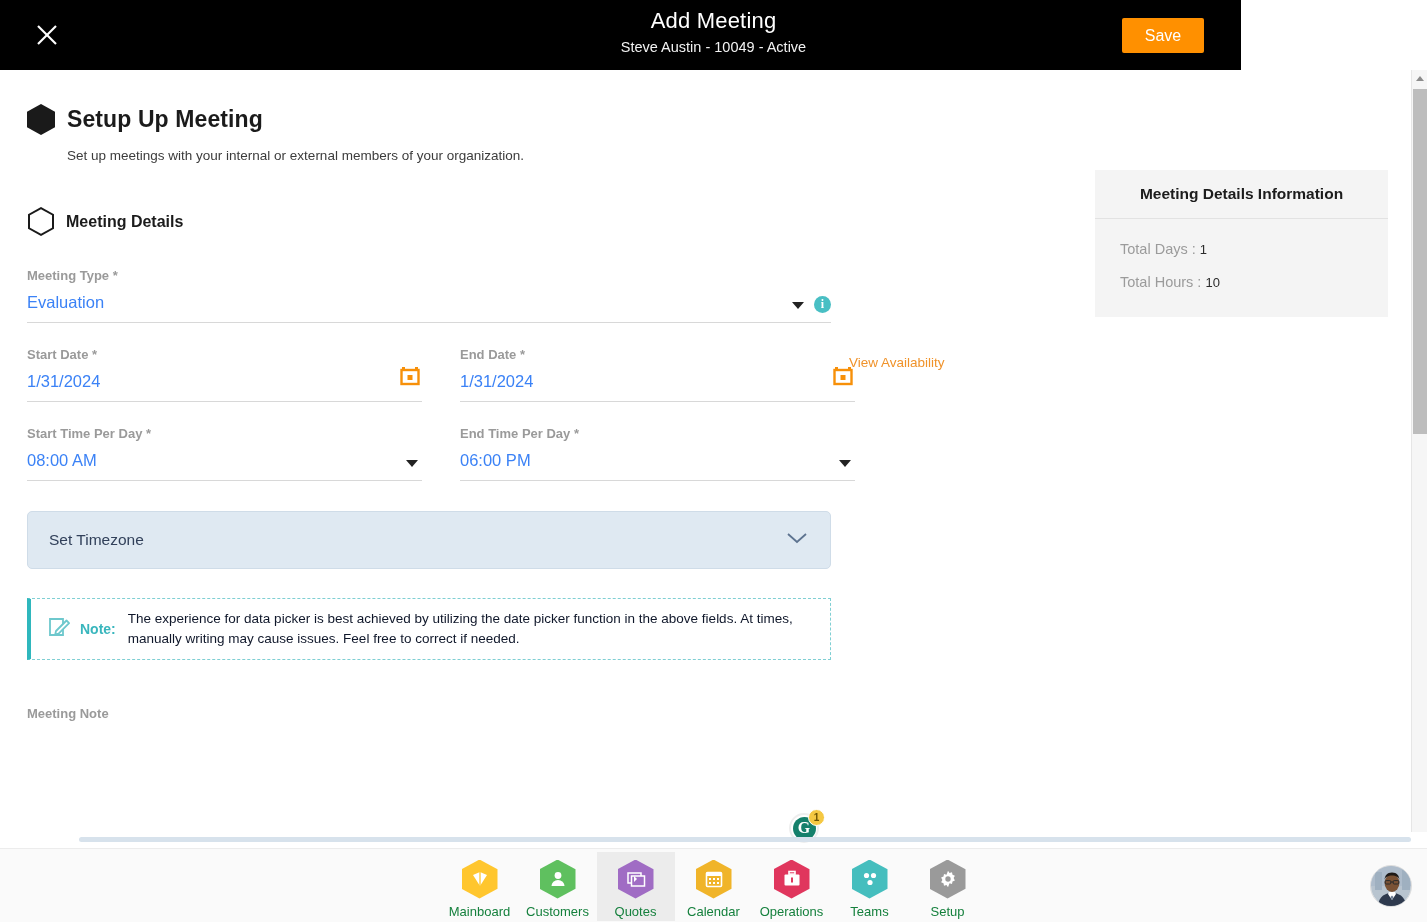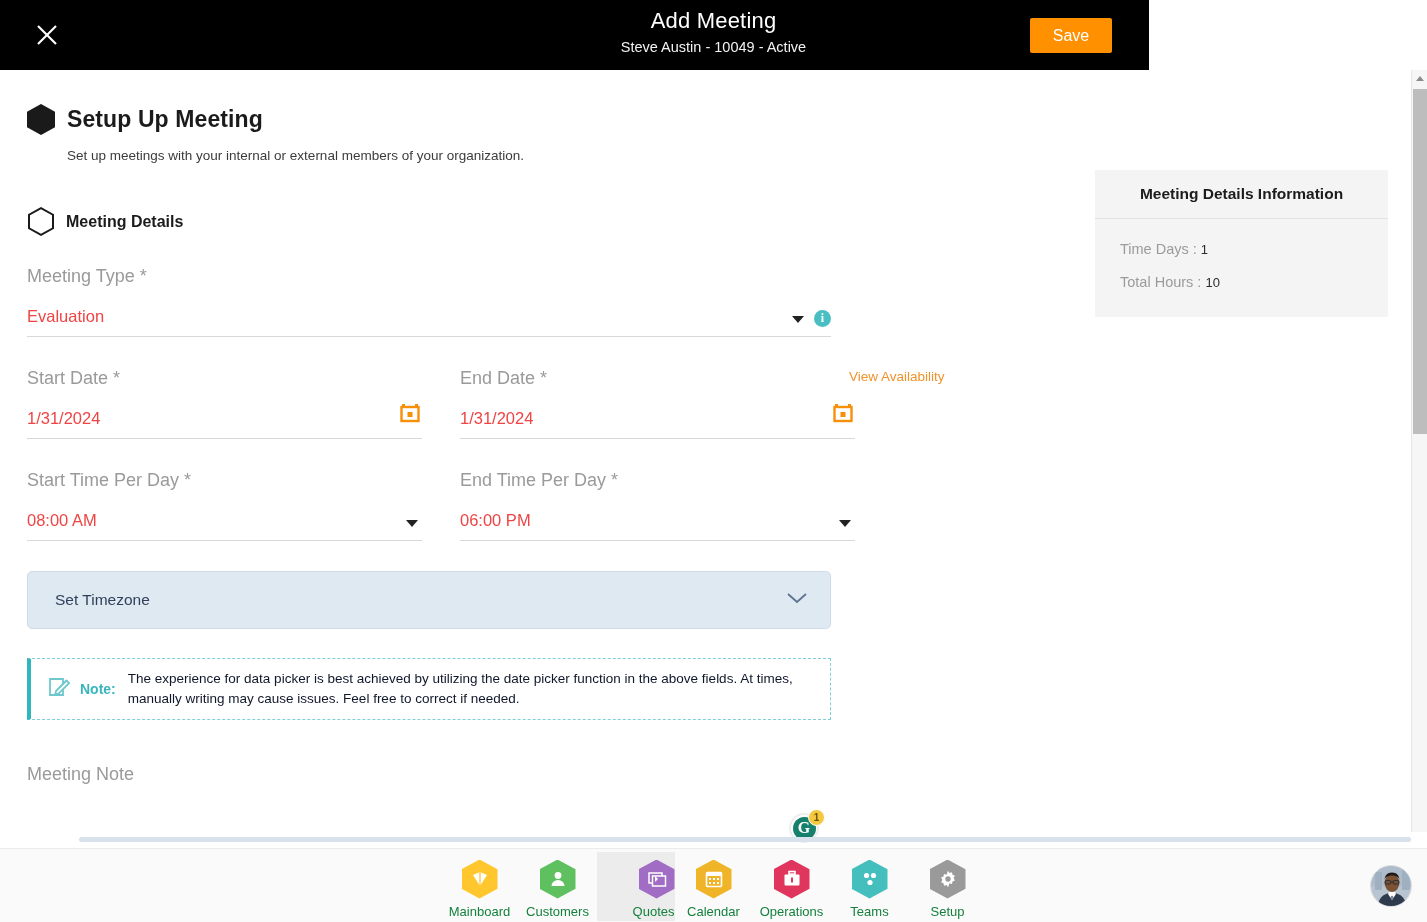--- a/index.html
+++ b/index.html
@@ -6,21 +6,21 @@
   html, body {
     width: 1427px; height: 922px;
     font-family: "Liberation Sans", sans-serif;
     background: #ffffff;
     overflow: hidden;
   }
 
   
   .topbar {
     position: absolute; top: 0; left: 0;
-    width: 1149px; height: 70px;
+    width: 1241px; height: 70px;
     background: #000000;
     color: #ffffff;
   }
   .close-btn {
     position: absolute; left: 30px; top: 18px;
     width: 34px; height: 34px;
     display: flex; align-items: center; justify-content: center;
     cursor: pointer;
   }
   .close-btn svg { display: block; }
@@ -93,27 +93,26 @@
   .sub-title { font-size: 16px; font-weight: bold; color: #1b1b1b; }
 
   
   .form { margin-top: 31px; }
   .field {
     position: relative;
     border-bottom: 1px solid #d8d8d8;
     padding-bottom: 7px;
   }
   .field-label {
-    font-size: 18px; color: #9a9a9a; font-weight: 400;
+    font-size: 13px; color: #9a9a9a; font-weight: 700;
     line-height: 18px;
-    margin-top: 9px;
   }
   .field-value {
-    font-size: 16.5px; color: #ef4444; line-height: 26px;
-    margin-top: 18px;
+    font-size: 16.5px; color: #3b82f6; line-height: 26px;
+    margin-top: 4px;
   }
   .field-row { display: flex; gap: 38px; margin-top: 23px; position: relative; }
   .field-col { width: 395px; }
 
   .caret {
     position: absolute; right: 27px; bottom: 13px;
     width: 0; height: 0;
     border-left: 6px solid transparent;
     border-right: 6px solid transparent;
     border-top: 7px solid #222222;
@@ -138,21 +137,21 @@
   }
 
   
   .tz-panel {
     margin-top: 30px;
     width: 804px; height: 58px;
     background: #dfe9f2;
     border: 1px solid #cfdce8;
     border-radius: 5px;
     display: flex; align-items: center;
-    padding: 0 22px 0 27px;
+    padding: 0 22px 0 21px;
     cursor: pointer;
   }
   .tz-label { font-size: 15.5px; color: #31405a; flex: 1; }
   .tz-chev { color: #5d7390; }
 
   
   .note-box {
     margin-top: 29px;
     width: 804px; min-height: 62px;
     border: 1px dashed #7fcfd3;
@@ -266,21 +265,21 @@
     display: flex; align-items: center; justify-content: center;
     gap: 0px;
   }
   .navitem {
     width: 78px; height: 69px;
     display: flex; flex-direction: column; align-items: center;
     justify-content: flex-start;
     padding-top: 8px;
     cursor: pointer;
   }
-  .navitem.active { background: #ececec; align-items: flex-end; }
+  .navitem.active { background: #ececec; }
   .navicon {
     width: 36px; height: 39px;
     clip-path: polygon(50% 0%, 100% 25%, 100% 75%, 50% 100%, 0% 75%, 0% 25%);
     display: flex; align-items: center; justify-content: center;
     color: #ffffff;
   }
   .navlabel {
     font-size: 13px; color: #15803d; margin-top: 5px;
     white-space: nowrap;
   }
@@ -407,21 +406,21 @@
         <div class="gram-inner">G</div>
       </div>
       <div class="gram-badge">1</div>
     </div>
   </div>
 
   <div class="info-panel">
     <div class="info-panel-head">Meeting Details Information</div>
     <div class="info-panel-body">
       <div class="info-row">
-        <span>Time Days :</span>
+        <span>Total Days :</span>
         <span class="val">1</span>
       </div>
       <div class="info-row">
         <span>Total Hours :</span>
         <span class="val">10</span>
       </div>
     </div>
   </div>
 </div>
 

